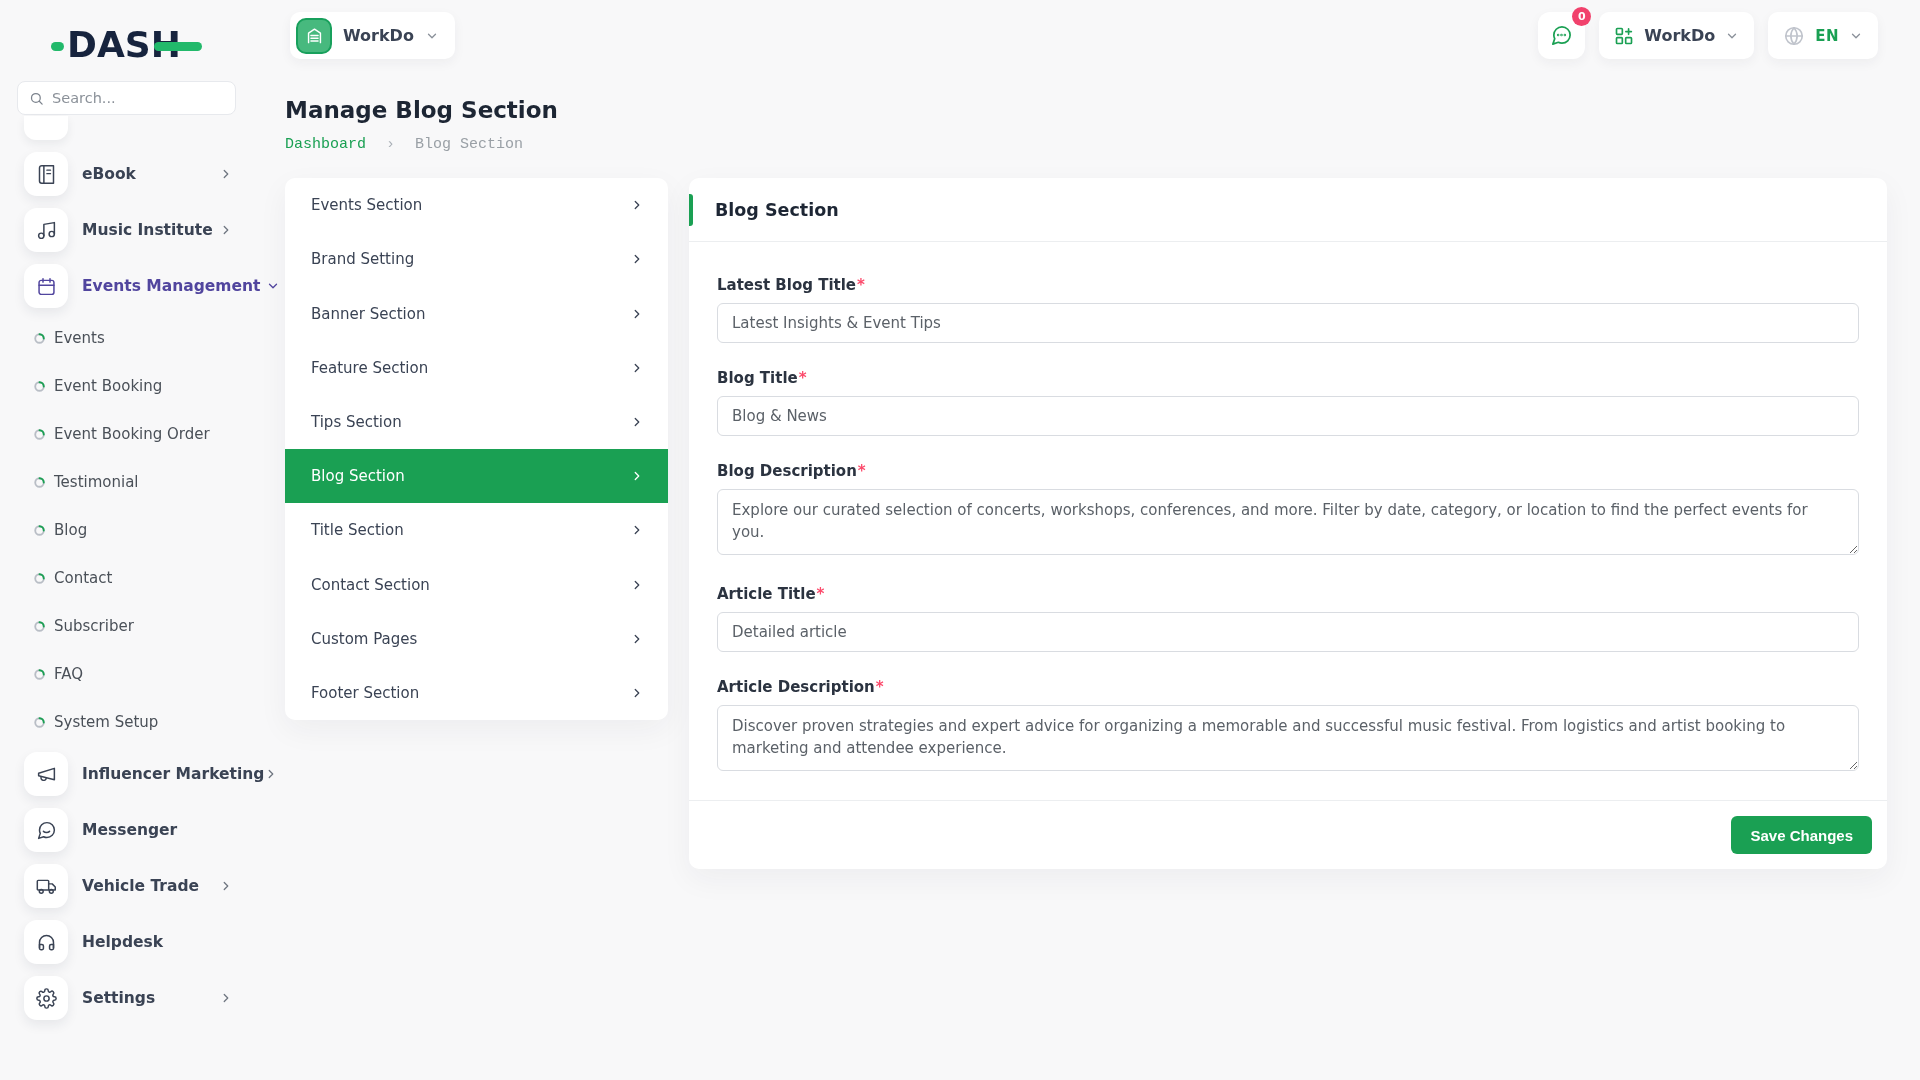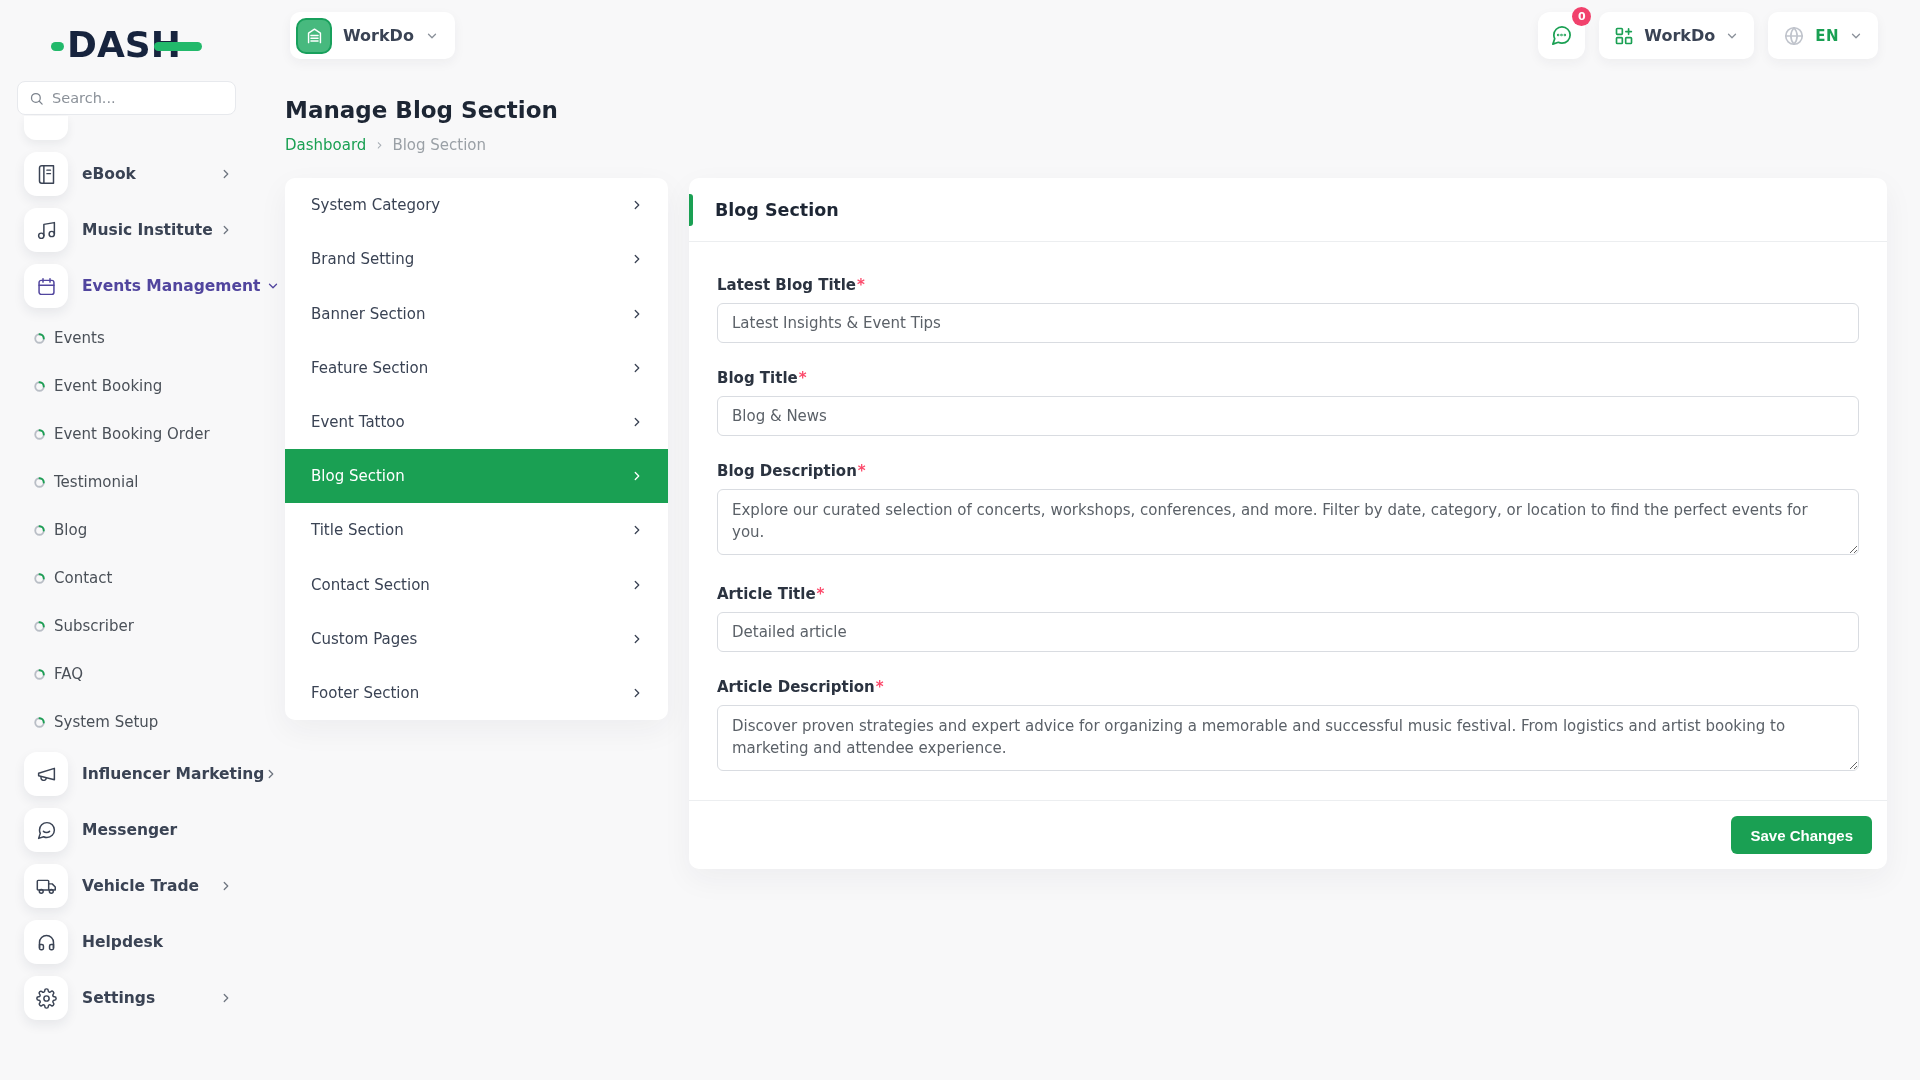--- a/index.html
+++ b/index.html
@@ -59,21 +59,21 @@
                background:#f1416c; color:#fff; font-size:11px; font-weight:700; display:flex;
                align-items:center; justify-content:center; padding:0 5px; }
   .hdr-pill { height:47px; background:#fff; border-radius:10px; display:flex; align-items:center;
               padding:0 15px; gap:10px; cursor:pointer; box-shadow:0 4px 12px rgba(30,40,60,0.05); }
   .hdr-pill svg.grid-ic { width:20px; height:20px; stroke:#1aa053; }
   .hdr-pill svg.globe-ic { width:22px; height:22px; stroke:#c0c4cc; }
   .lang-label { font-size:15px; font-weight:700; color:#1aa053; letter-spacing:0.5px; }
 
   
   .page-title { position:absolute; left:285px; top:97px; font-size:23px; font-weight:700; color:#1d2634; }
-  .breadcrumb { position:absolute; left:285px; top:136px; display:flex; align-items:center; gap:10px; font-size:15px; }
+  .breadcrumb { position:absolute; left:285px; top:136px; display:flex; align-items:center; gap:20px; font-size:15px;font-family:Liberation Mono, monospace; }
   .breadcrumb .bc-home { color:#1aa053; cursor:pointer; }
   .breadcrumb .bc-sep { color:#aab0b7; font-size:15px; }
   .breadcrumb .bc-current { color:#9aa0a6; }
 
   
   .menu-card { position:absolute; left:285px; top:178px; width:383px; height:542px; background:#fff;
                border-radius:10px; box-shadow:0 10px 30px rgba(30,40,60,0.05); overflow:hidden;
                display:flex; flex-direction:column; }
   .menu-row { flex:1; display:flex; align-items:center; padding:0 24px 0 26px; font-size:15px;
               color:#3a4354; font-weight:500; cursor:pointer; }
@@ -375,21 +375,21 @@
 
 <div class="page-title">Manage Blog Section</div>
 <div class="breadcrumb">
   <span class="bc-home">Dashboard</span>
   <span class="bc-sep">›</span>
   <span class="bc-current">Blog Section</span>
 </div>
 
 <div class="menu-card">
   <div class="menu-row">
-    <span>System Category</span>
+    <span>Events Section</span>
     <span class="m-caret">
         <svg viewBox="0 0 24 24" fill="none" stroke-width="2.2" stroke-linecap="round" stroke-linejoin="round">
           <polyline points="9 18 15 12 9 6"></polyline>
         </svg>
       </span>
   </div>
   <div class="menu-row">
     <span>Brand Setting</span>
     <span class="m-caret">
         <svg viewBox="0 0 24 24" fill="none" stroke-width="2.2" stroke-linecap="round" stroke-linejoin="round">
@@ -407,21 +407,21 @@
   </div>
   <div class="menu-row">
     <span>Feature Section</span>
     <span class="m-caret">
         <svg viewBox="0 0 24 24" fill="none" stroke-width="2.2" stroke-linecap="round" stroke-linejoin="round">
           <polyline points="9 18 15 12 9 6"></polyline>
         </svg>
       </span>
   </div>
   <div class="menu-row">
-    <span>Event Tattoo</span>
+    <span>Tips Section</span>
     <span class="m-caret">
         <svg viewBox="0 0 24 24" fill="none" stroke-width="2.2" stroke-linecap="round" stroke-linejoin="round">
           <polyline points="9 18 15 12 9 6"></polyline>
         </svg>
       </span>
   </div>
   <div class="menu-row active">
     <span>Blog Section</span>
     <span class="m-caret">
         <svg viewBox="0 0 24 24" fill="none" stroke-width="2.2" stroke-linecap="round" stroke-linejoin="round">

